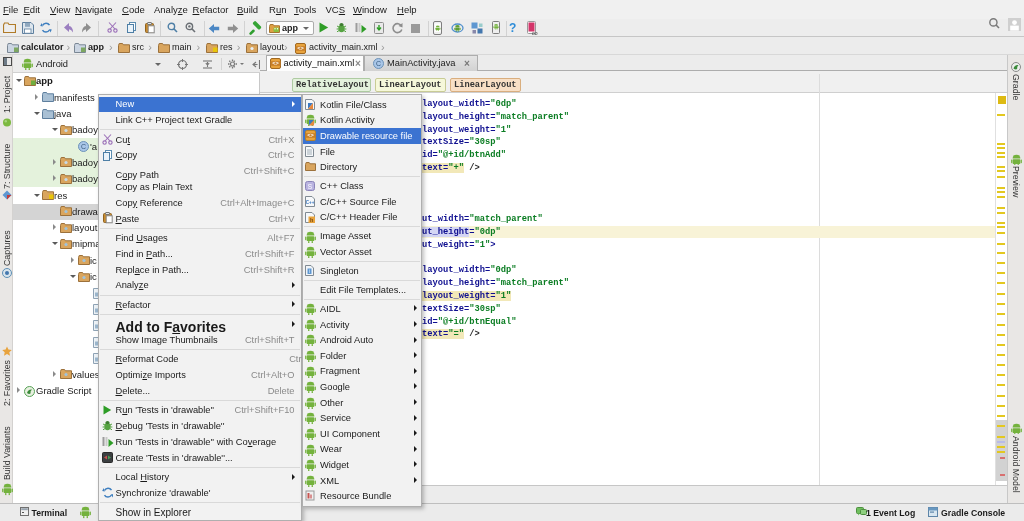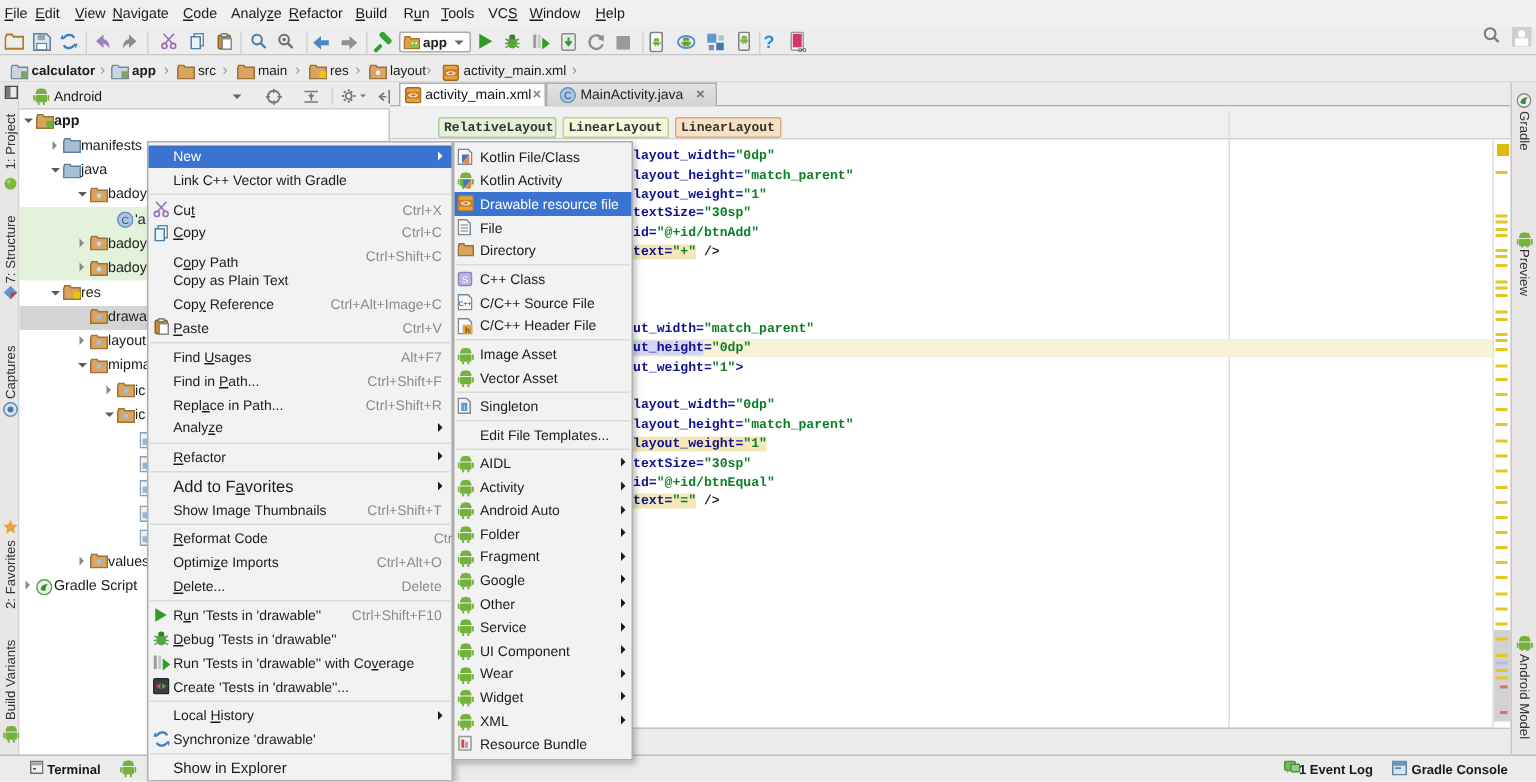--- a/index.html
+++ b/index.html
@@ -575,21 +575,21 @@
 <svg style="position:absolute;left:928px;top:506.5px" width="10" height="10" viewBox="0 0 10 10">
     <rect x="0.5" y="0.5" width="9" height="9" fill="#D8E6F0" stroke="#5E85A8"></rect>
     <rect x="0.5" y="0.5" width="9" height="3" fill="#6898C0"></rect>
     <rect x="2" y="4.5" width="4" height="1.2" fill="#5E85A8"></rect>
   </svg>
 <div style="position:absolute;left:941px;top:507.5px;font-family:'Liberation Sans',sans-serif;font-size:8.7px;color:#1A1A1A;font-weight:bold;white-space:pre;">Gradle Console</div>
 <div style="position:absolute;left:97.5px;top:93.5px;width:204px;height:427.5px;background:#F2F2F2;border:1px solid #AFAFAF;box-shadow:2px 2px 4px rgba(0,0,0,0.25);"></div>
 <div style="position:absolute;left:98.5px;top:96.5px;width:202px;height:15.8px;background:#3B73D1;"></div>
 <div style="position:absolute;left:115.5px;top:99.4px;font-family:'Liberation Sans',sans-serif;font-size:9.3px;color:#FFFFFF;font-weight:normal;white-space:pre;">New</div>
 <i style="position:absolute;left:291.5px;top:100.8px;width:0;height:0;border-top:3.5px solid transparent;border-bottom:3.5px solid transparent;border-left:3.5px solid #FFFFFF;"></i>
-<div style="position:absolute;left:115.5px;top:115.2px;font-family:'Liberation Sans',sans-serif;font-size:9.3px;color:#1A1A1A;font-weight:normal;white-space:pre;">Link C++ Vector with Gradle</div>
+<div style="position:absolute;left:115.5px;top:115.2px;font-family:'Liberation Sans',sans-serif;font-size:9.3px;color:#1A1A1A;font-weight:normal;white-space:pre;">Link C++ Project text Gradle</div>
 <div style="position:absolute;left:99.5px;top:129.4px;width:200px;height:1px;background:#D9D9D9;"></div>
 <svg style="position:absolute;left:101.5px;top:133.7px" width="11" height="11" viewBox="0 0 11 11">
     <g stroke="#9B6FB8" stroke-width="1.1" fill="none">
       <line x1="2" y1="0.5" x2="8" y2="7"></line>
       <line x1="9" y1="0.5" x2="3" y2="7"></line>
       <circle cx="2.6" cy="8.6" r="1.7"></circle>
       <circle cx="8.4" cy="8.6" r="1.7"></circle>
     </g>
   </svg>
 <div style="position:absolute;left:115.5px;top:134.6px;font-family:'Liberation Sans',sans-serif;font-size:9.3px;color:#1A1A1A;font-weight:normal;white-space:pre;">Cu<u>t</u></div>
@@ -618,21 +618,21 @@
 <div style="position:absolute;left:115.5px;top:248.80000000000007px;font-family:'Liberation Sans',sans-serif;font-size:9.3px;color:#1A1A1A;font-weight:normal;white-space:pre;">Find in <u>P</u>ath...</div>
 <div style="position:absolute;left:157.5px;top:248.80000000000007px;width:137px;text-align:right;font-size:9.3px;color:#8A8A8A;white-space:pre;">Ctrl+Shift+F</div>
 <div style="position:absolute;left:115.5px;top:264.6px;font-family:'Liberation Sans',sans-serif;font-size:9.3px;color:#1A1A1A;font-weight:normal;white-space:pre;">Repl<u>a</u>ce in Path...</div>
 <div style="position:absolute;left:157.5px;top:264.6px;width:137px;text-align:right;font-size:9.3px;color:#8A8A8A;white-space:pre;">Ctrl+Shift+R</div>
 <div style="position:absolute;left:115.5px;top:280.40000000000003px;font-family:'Liberation Sans',sans-serif;font-size:9.3px;color:#1A1A1A;font-weight:normal;white-space:pre;">Analy<u>z</u>e</div>
 <i style="position:absolute;left:291.5px;top:281.80000000000007px;width:0;height:0;border-top:3.5px solid transparent;border-bottom:3.5px solid transparent;border-left:3.5px solid #1A1A1A;"></i>
 <div style="position:absolute;left:99.5px;top:294.6000000000001px;width:200px;height:1px;background:#D9D9D9;"></div>
 <div style="position:absolute;left:115.5px;top:299.80000000000007px;font-family:'Liberation Sans',sans-serif;font-size:9.3px;color:#1A1A1A;font-weight:normal;white-space:pre;"><u>R</u>efactor</div>
 <i style="position:absolute;left:291.5px;top:301.2000000000001px;width:0;height:0;border-top:3.5px solid transparent;border-bottom:3.5px solid transparent;border-left:3.5px solid #1A1A1A;"></i>
 <div style="position:absolute;left:99.5px;top:314.0000000000001px;width:200px;height:1px;background:#D9D9D9;"></div>
-<div style="position:absolute;left:115.5px;top:319.2000000000001px;font-family:'Liberation Sans',sans-serif;font-size:11px;color:#1A1A1A;font-weight:normal;white-space:pre;">Add to F<u>a</u>vorites</div>
+<div style="position:absolute;left:115.5px;top:319.2000000000001px;font-family:'Liberation Sans',sans-serif;font-size:14px;color:#1A1A1A;font-weight:bold;white-space:pre;">Add to F<u>a</u>vorites</div>
 <i style="position:absolute;left:291.5px;top:320.60000000000014px;width:0;height:0;border-top:3.5px solid transparent;border-bottom:3.5px solid transparent;border-left:3.5px solid #1A1A1A;"></i>
 <div style="position:absolute;left:115.5px;top:335.0000000000001px;font-family:'Liberation Sans',sans-serif;font-size:9.3px;color:#1A1A1A;font-weight:normal;white-space:pre;">Show Image Thumbnails</div>
 <div style="position:absolute;left:157.5px;top:335.0000000000001px;width:137px;text-align:right;font-size:9.3px;color:#8A8A8A;white-space:pre;">Ctrl+Shift+T</div>
 <div style="position:absolute;left:99.5px;top:349.20000000000016px;width:200px;height:1px;background:#D9D9D9;"></div>
 <div style="position:absolute;left:115.5px;top:354.40000000000015px;font-family:'Liberation Sans',sans-serif;font-size:9.3px;color:#1A1A1A;font-weight:normal;white-space:pre;"><u>R</u>eformat Code</div>
 <div style="position:absolute;left:157.5px;top:354.40000000000015px;width:137px;text-align:right;font-size:9.3px;color:#8A8A8A;white-space:pre;margin-left:36px;">Ctrl+Alt+L</div>
 <div style="position:absolute;left:115.5px;top:370.20000000000016px;font-family:'Liberation Sans',sans-serif;font-size:9.3px;color:#1A1A1A;font-weight:normal;white-space:pre;">Optimi<u>z</u>e Imports</div>
 <div style="position:absolute;left:157.5px;top:370.20000000000016px;width:137px;text-align:right;font-size:9.3px;color:#8A8A8A;white-space:pre;">Ctrl+Alt+O</div>
 <div style="position:absolute;left:115.5px;top:386.00000000000017px;font-family:'Liberation Sans',sans-serif;font-size:9.3px;color:#1A1A1A;font-weight:normal;white-space:pre;"><u>D</u>elete...</div>
 <div style="position:absolute;left:157.5px;top:386.00000000000017px;width:137px;text-align:right;font-size:9.3px;color:#8A8A8A;white-space:pre;">Delete</div>

